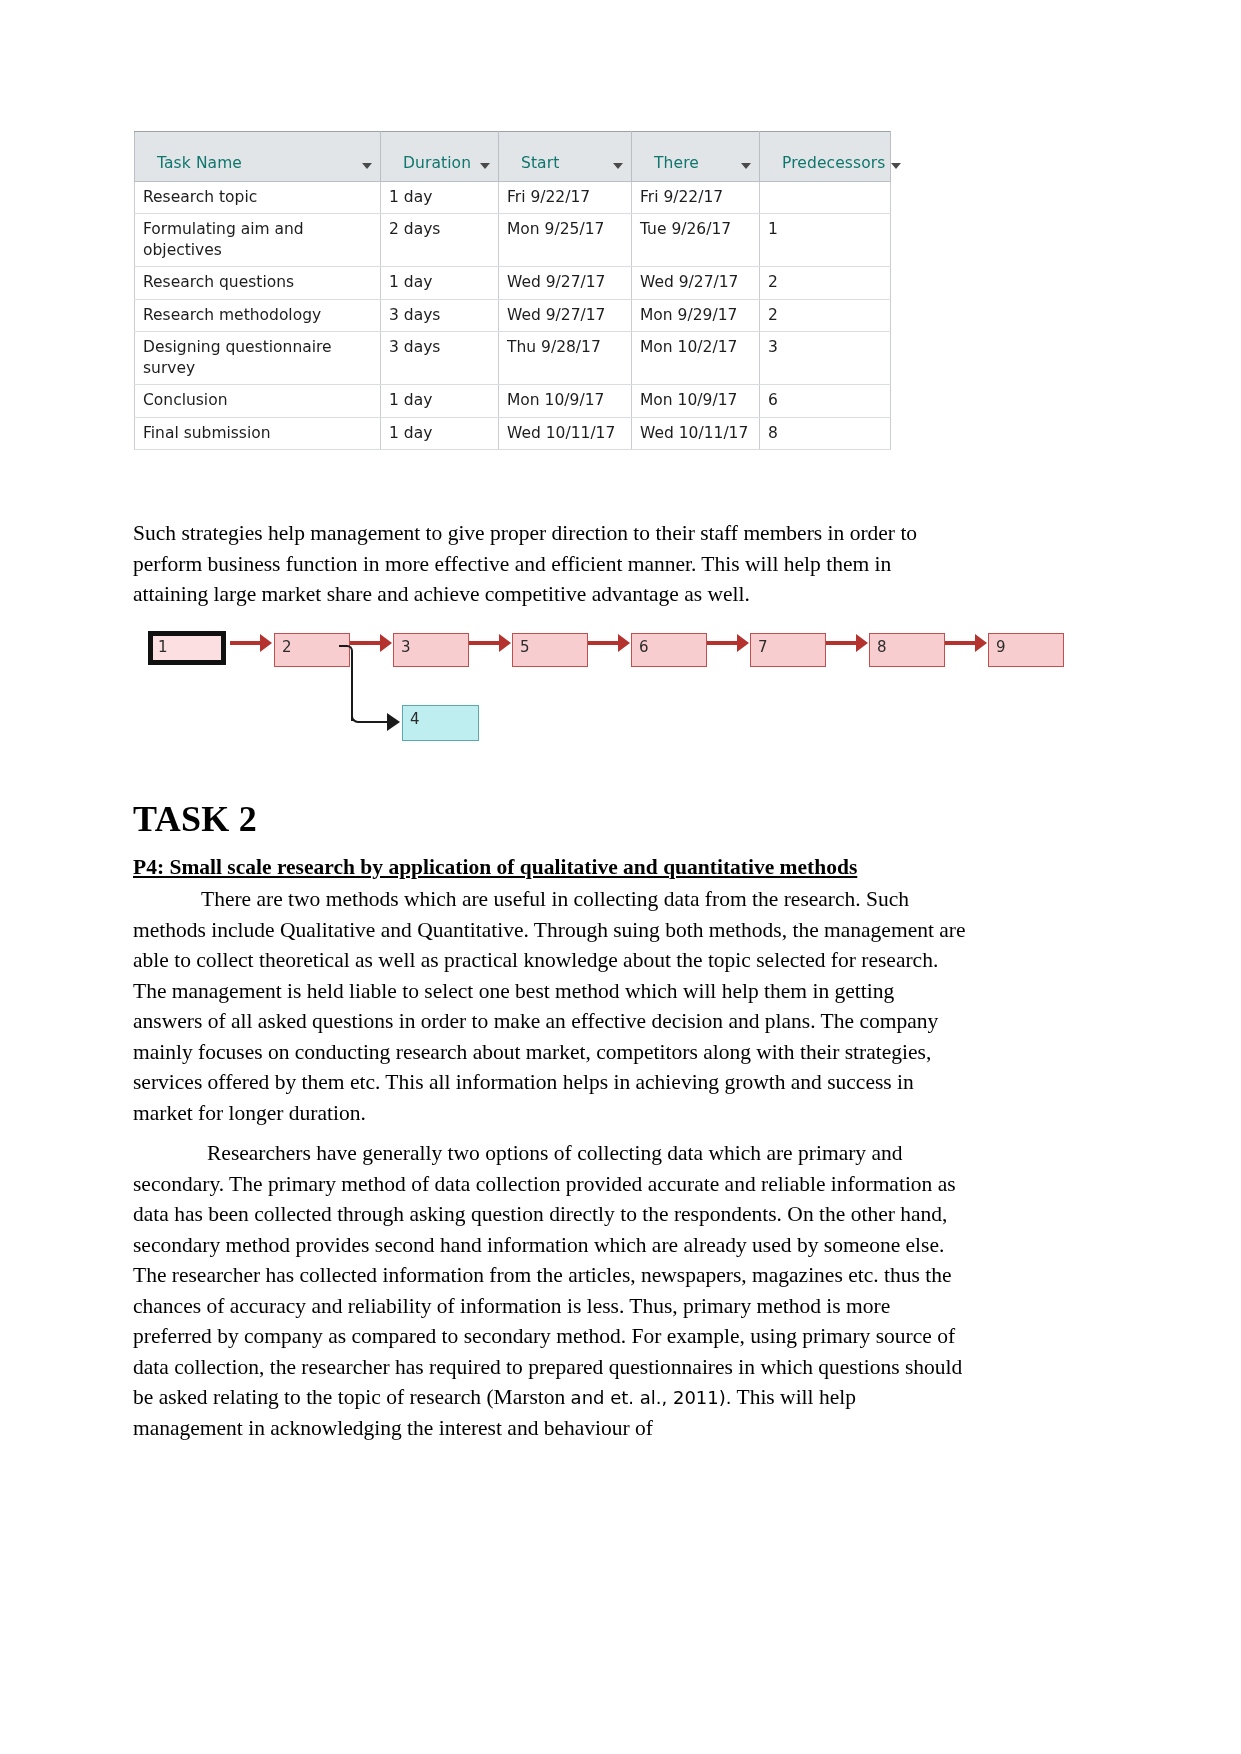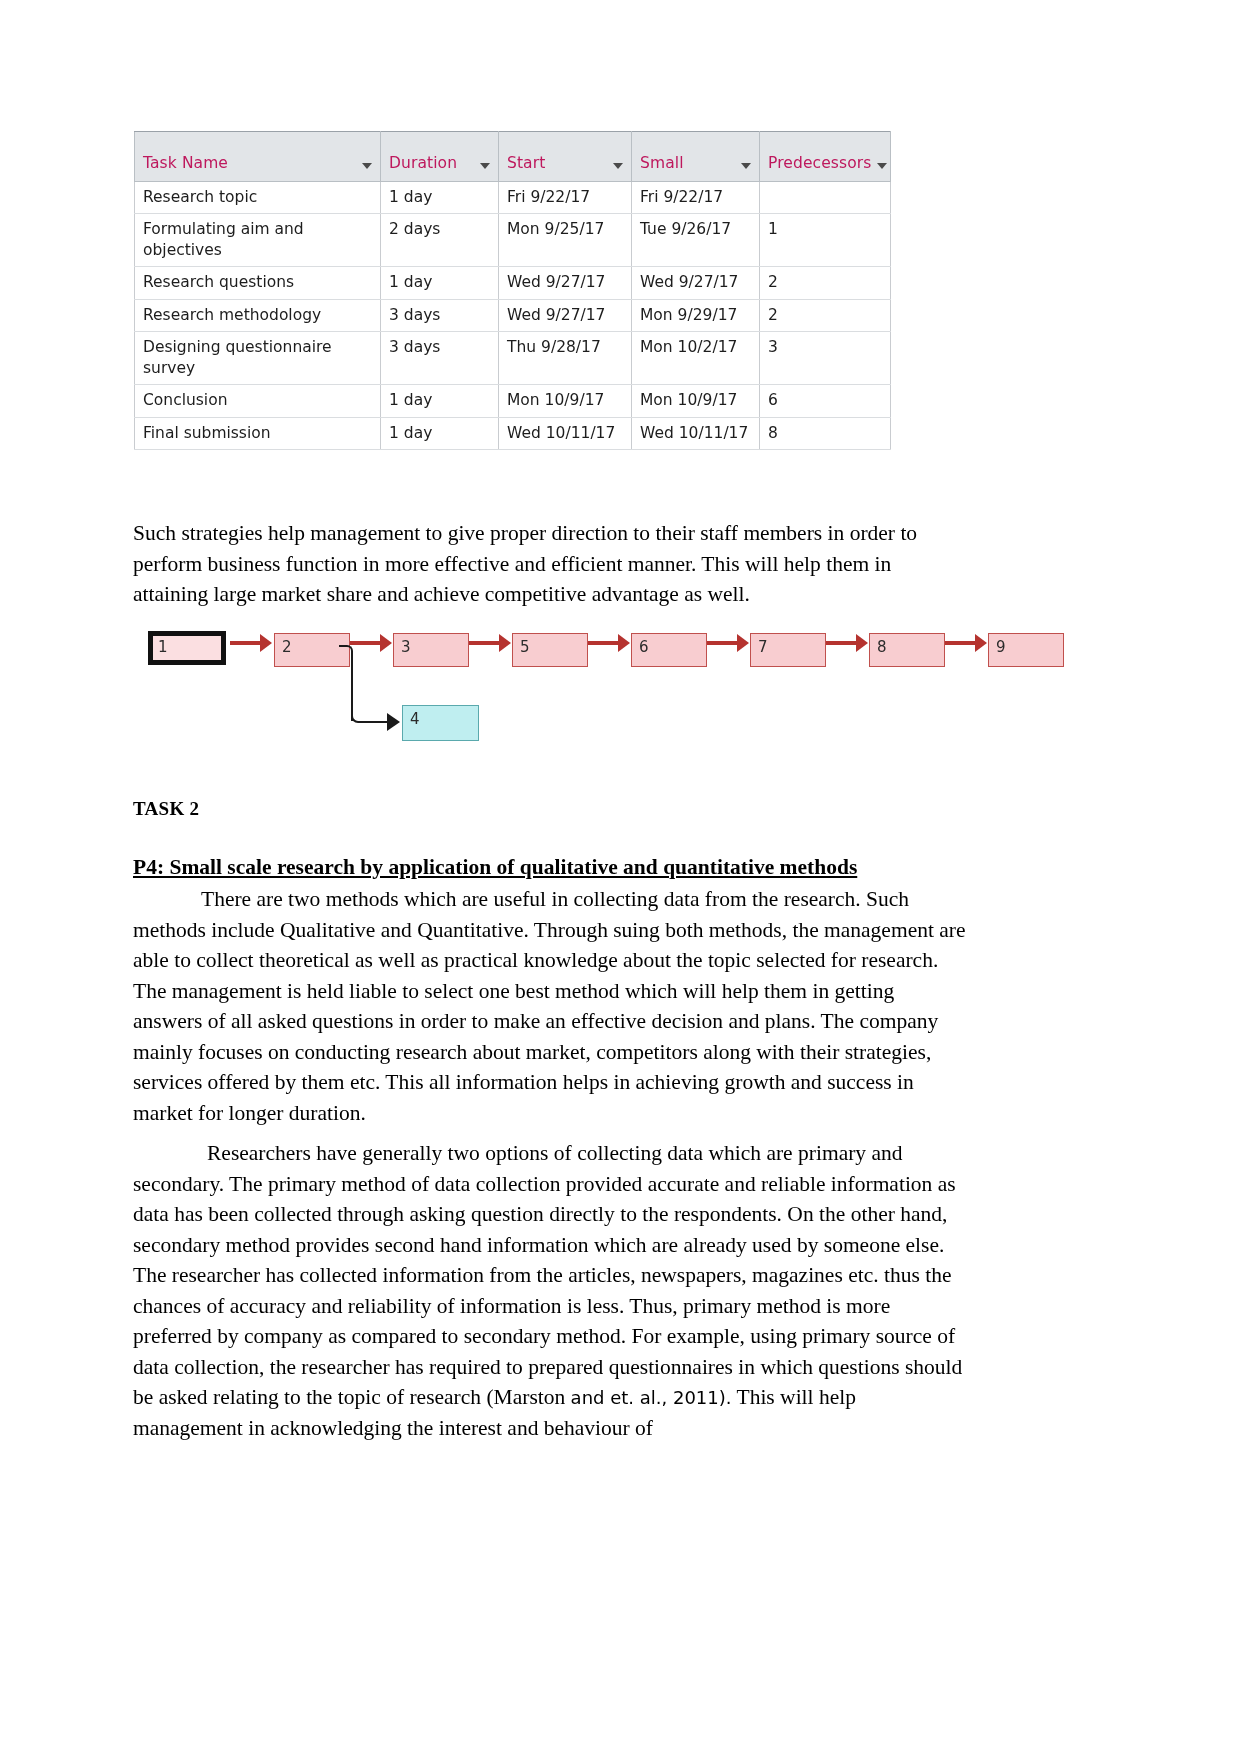--- a/index.html
+++ b/index.html
@@ -39,25 +39,25 @@
     font-size: 15.5px;
     color: #262626;
     table-layout: fixed;
   }
   table.task-table th {
     background: #e2e5e8;
     border: 1px solid #b9bfc4;
     border-top: 1px solid #9aa1a8;
     font-weight: normal;
     text-align: left;
-    padding: 7px 8px 9px 8px;
+    padding: 7px 8px 9px 22px;
     height: 33px;
     vertical-align: top;
     position: relative;
-    color: #be185d;
+    color: #0f766e;
     letter-spacing: 0.1px;
   }
   table.task-table th .th-inner {
     display: flex;
     justify-content: space-between;
     align-items: flex-end;
     height: 100%;
   }
   .sort-caret {
     display: inline-block;
@@ -182,21 +182,21 @@
     border-top: 2px solid #1a1a1a;
     border-top-right-radius: 6px;
   }
 
   
   .h-task {
     position: absolute;
     left: 133px;
     top: 798px;
     font-family: "Liberation Serif", "DejaVu Serif", serif;
-    font-size: 19px;
+    font-size: 36px;
     font-weight: bold;
     letter-spacing: 0.3px;
   }
   .h-p4 {
     position: absolute;
     left: 133px;
     top: 855px;
     font-family: "Liberation Serif", "DejaVu Serif", serif;
     font-size: 21.5px;
     font-weight: bold;
@@ -251,21 +251,21 @@
             </div>
           </th>
           <th>
             <div class="th-inner">
               <span>Start</span>
               <span class="sort-caret"></span>
             </div>
           </th>
           <th>
             <div class="th-inner">
-              <span>Small</span>
+              <span>There</span>
               <span class="sort-caret"></span>
             </div>
           </th>
           <th>
             <div class="th-inner">
               <span>Predecessors</span>
               <span class="sort-caret"></span>
             </div>
           </th>
         </tr>

